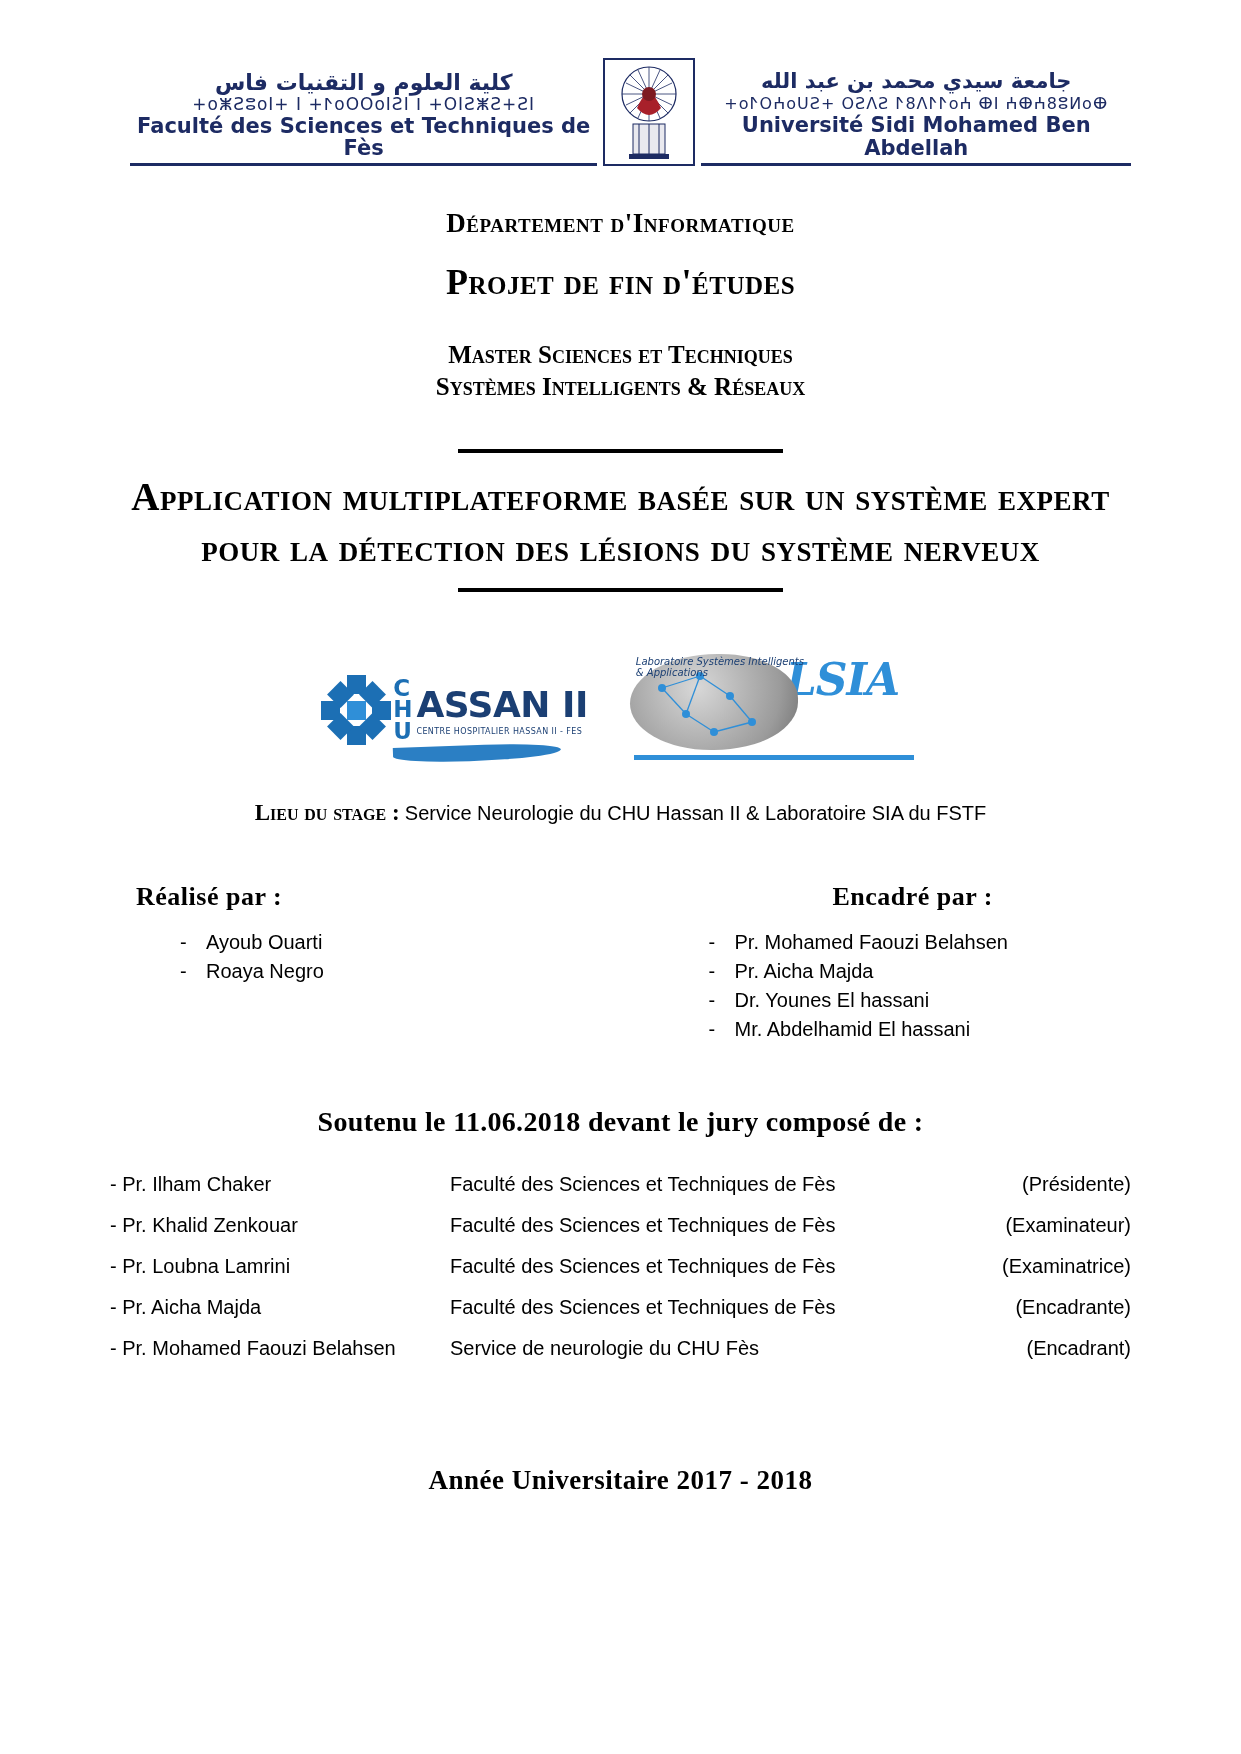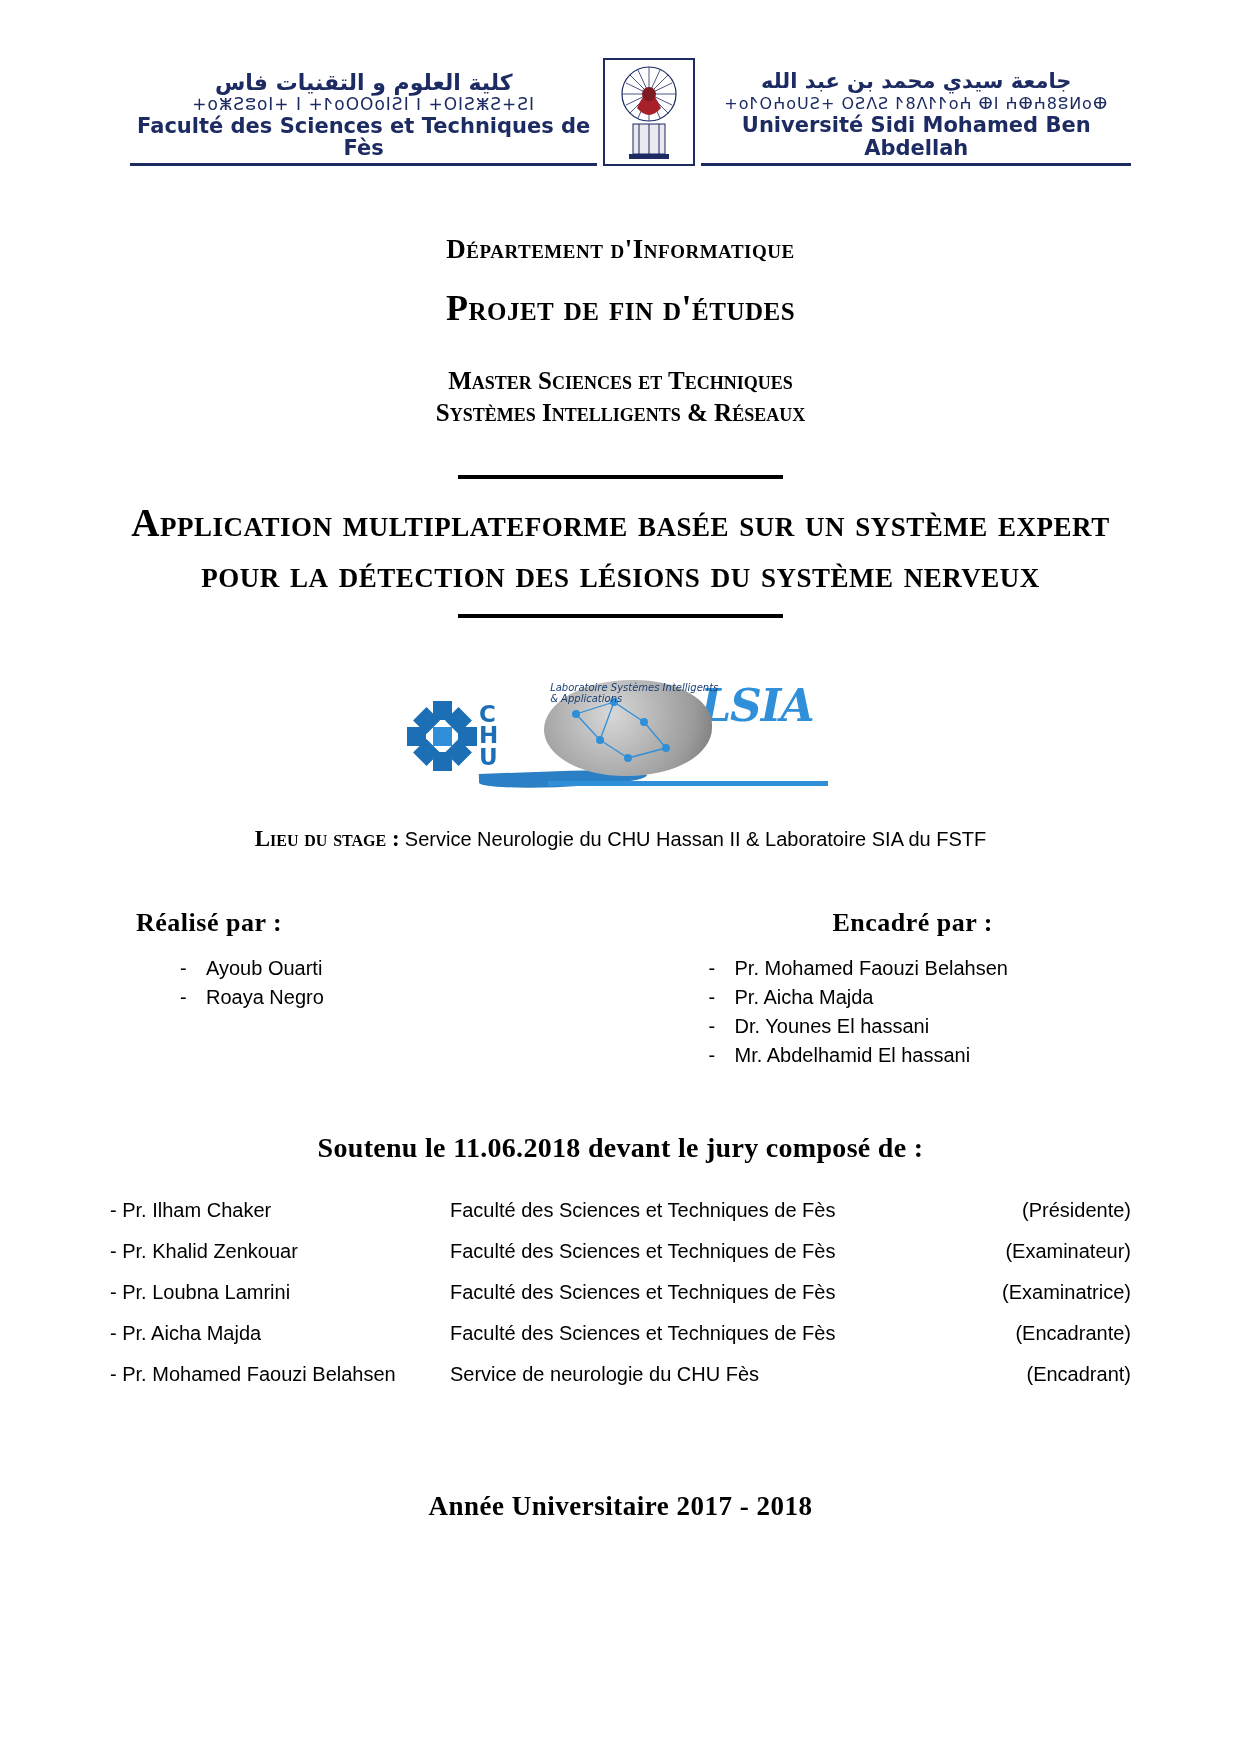--- a/index.html
+++ b/index.html
@@ -104,21 +104,21 @@
   }
 
   
   .smallcaps {
     font-variant: small-caps;
     font-weight: bold;
   }
   .dept {
     text-align: center;
     font-size: 27px;
-    margin-top: 68px;
+    margin-top: 42px;
     letter-spacing: 0.5px;
   }
   .pfe {
     text-align: center;
     font-size: 36px;
     margin-top: 22px;
     letter-spacing: 0.5px;
   }
   .master {
     text-align: center;
@@ -417,20 +417,24 @@
         <span style="left:10px; top:10px; transform:rotate(45deg);"></span>
         <span style="left:42px; top:10px; transform:rotate(45deg);"></span>
         <span style="left:10px; top:42px; transform:rotate(45deg);"></span>
         <span style="left:42px; top:42px; transform:rotate(45deg);"></span>
         <span style="left:26px; top:26px; background:#2f8fd8;"></span>
       </div>
       <div class="chu-letters">
         <div>C</div>
         <div>H</div>
         <div>U</div>
+      </div>
+      <div>
+        <div class="chu-hassan">ASSAN II</div>
+        <div class="chu-sub">CENTRE HOSPITALIER HASSAN II - FES</div>
       </div>
       <div class="chu-swoosh"></div>
     </div>
 
     <div class="lsia-logo">
       <div class="brain">
         <span class="node" style="left:28px; top:30px;"></span>
         <span class="node" style="left:66px; top:18px;"></span>
         <span class="node" style="left:96px; top:38px;"></span>
         <span class="node" style="left:52px; top:56px;"></span>

